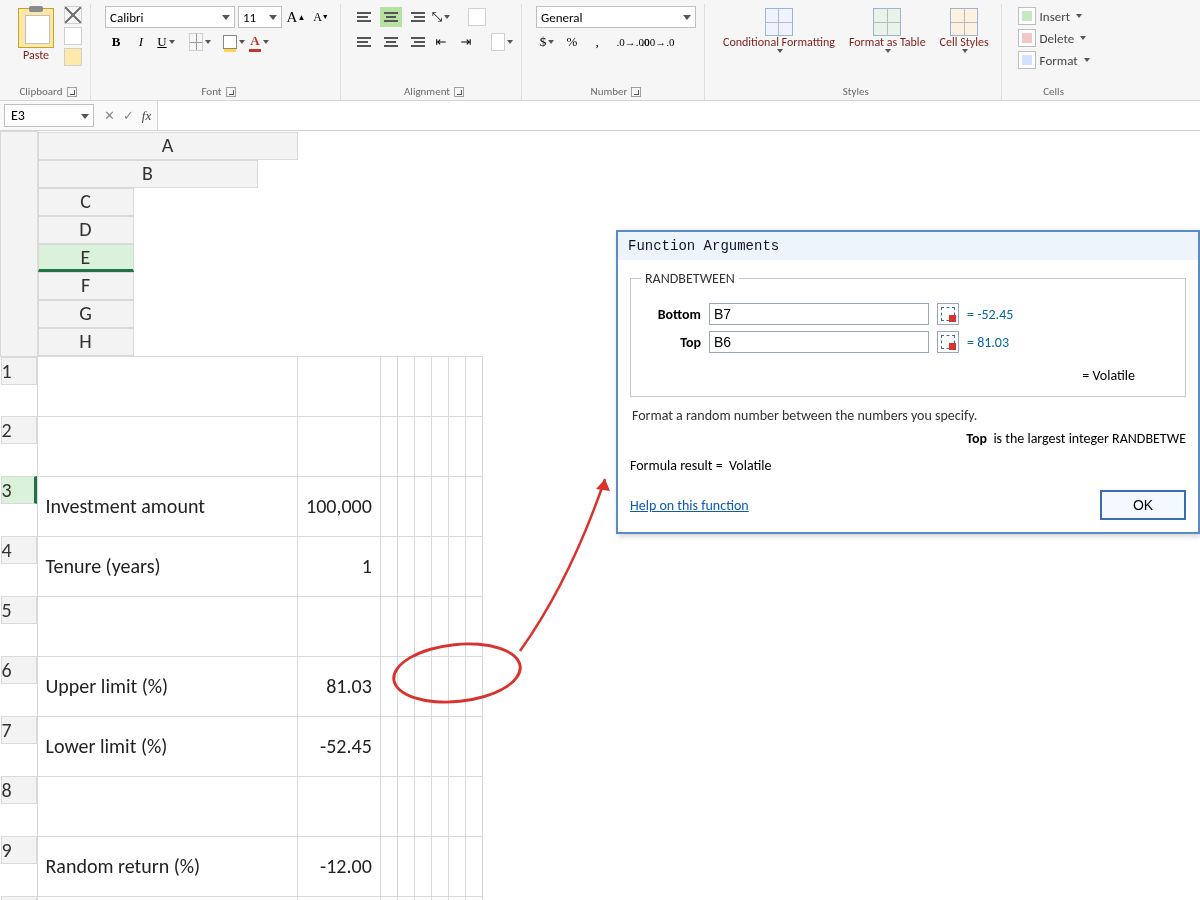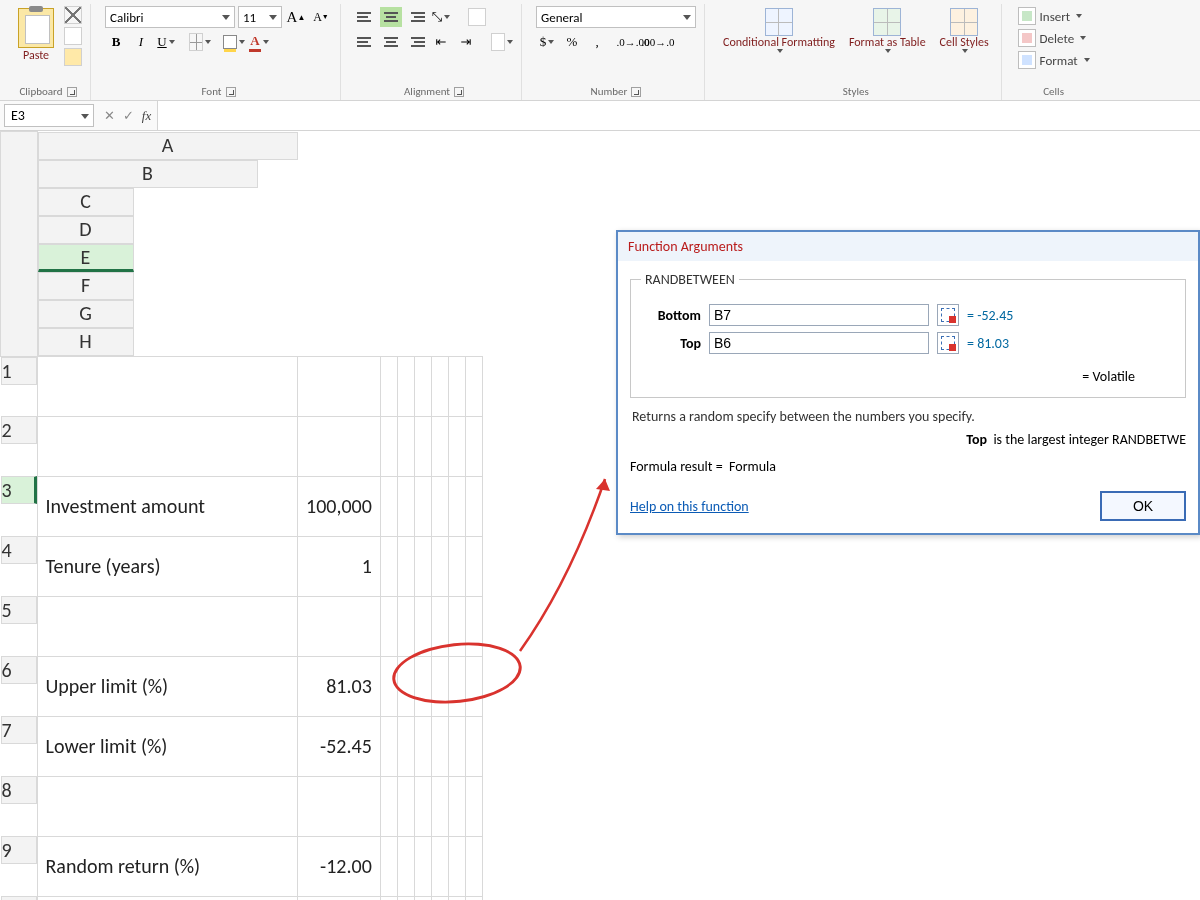--- a/index.html
+++ b/index.html
@@ -79,21 +79,21 @@
 .gridtbl th.sel-row { background:#d9f2d9; border-right:3px solid #217346; }
 .corner{width:36px;background:#f3f3f3;}
 
 .red-circle { position:absolute; border:3px solid #d9332e; border-radius:50%; width:130px; height:60px; transform:rotate(-6deg); pointer-events:none; }
 
 
 .arrow-svg { position:absolute; pointer-events:none; }
 
 
 .dialog { position:absolute; background:#fff; border:2px solid #5b8ac6; box-shadow:2px 2px 6px rgba(0,0,0,.2); font-size:14px; }
-.dialog .titlebar { background:#eef4fb; padding:6px 10px; font-size:14px; color:#b91c1c; }
+.dialog .titlebar { background:#eef4fb; padding:6px 10px; font-size:14px; color:#0f172a;font-family:Liberation Mono, monospace; }
 .dialog .body { padding:10px 12px 8px 12px; }
 .dialog fieldset { border:1px solid #c8c8c8; padding:10px 10px 12px 10px; }
 .dialog legend { padding:0 4px; color:#333; }
 .arg-row { display:flex; align-items:center; gap:8px; margin:6px 0; }
 .arg-row label{ width:60px; text-align:right; font-weight:bold;}
 .arg-row input{ width:220px; border:1px solid #9aa7b8; padding:2px 4px; font-size:14px;}
 .ref-btn{ width:22px; height:22px; border:1px solid #9aa7b8; background:#fff; position:relative;}
 .ref-btn::before{content:'';position:absolute;inset:3px;border:1px dashed #3b6fb5;}
 .ref-btn::after{content:'';position:absolute;right:2px;bottom:2px;width:7px;height:7px;background:#d9332e;}
 .eq{color:#0369a1;}
@@ -458,26 +458,26 @@
         <span class="eq">= -52.45</span>
       </div>
       <div class="arg-row">
         <label>Top</label>
         <input value="B6" style="">
         <span class="ref-btn"></span>
         <span class="eq">= 81.03</span>
       </div>
       <div style="text-align:right; padding-right:40px; margin-top:14px;">= Volatile</div>
     </fieldset>
-    <div class="desc">Returns a random specify between the numbers you specify.</div>
+    <div class="desc">Format a random number between the numbers you specify.</div>
     <div class="desc2">
       <b>Top</b>&nbsp;&nbsp;<span>is the largest integer RANDBETWE</span>
     </div>
     <div>
       <span>Formula result =</span>&nbsp;
-      <span>Formula</span>
+      <span>Volatile</span>
     </div>
   </div>
   <div class="dlg-footer">
     <span class="link">Help on this function</span>
     <button class="ok-btn">OK</button>
   </div>
 </div>
 
 </body></html>

